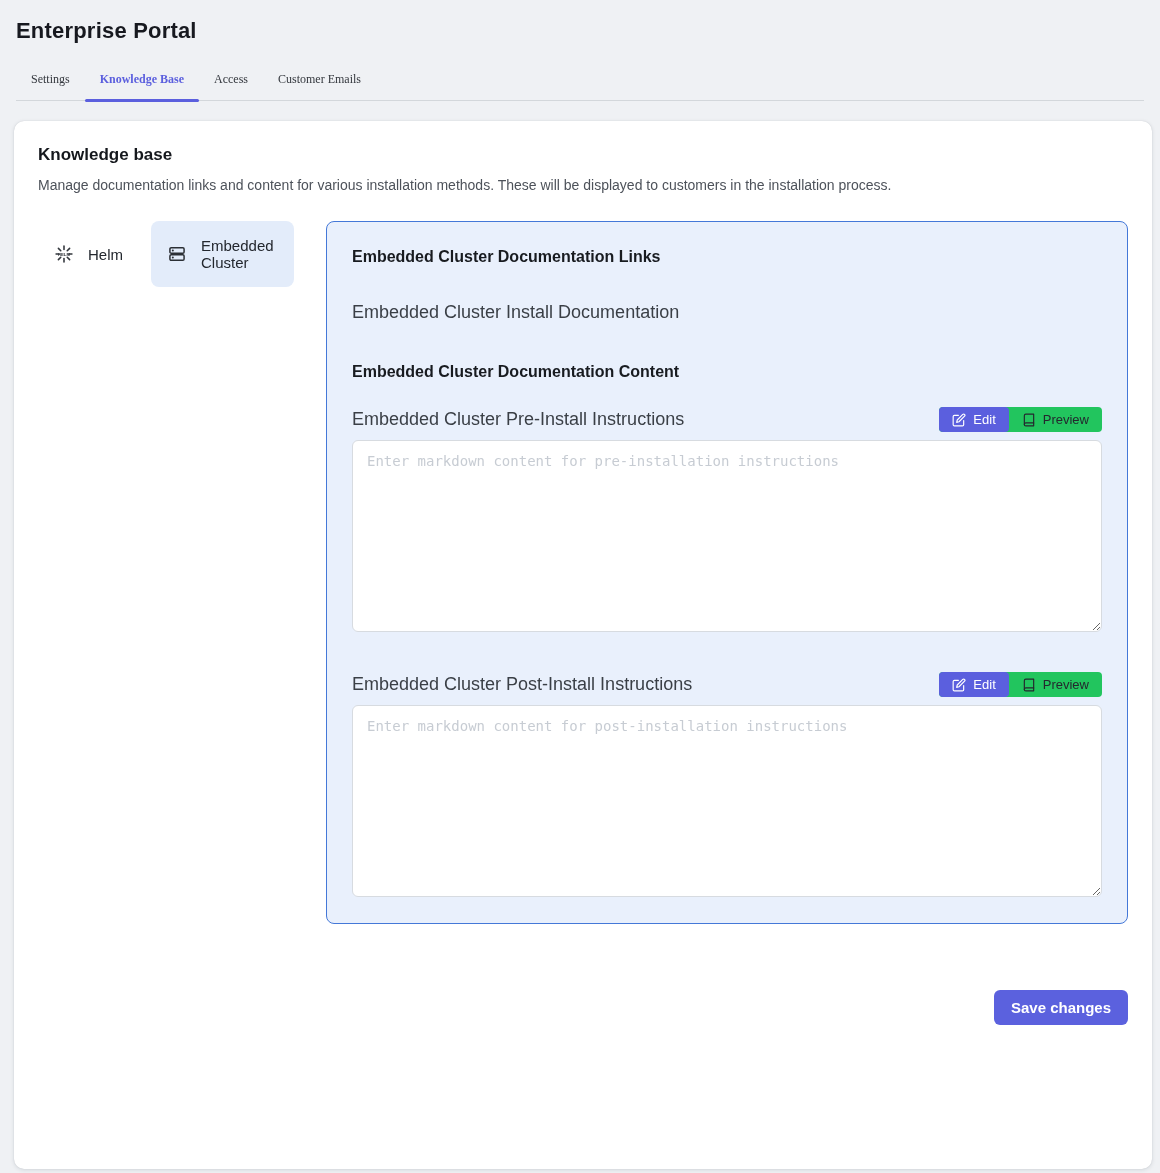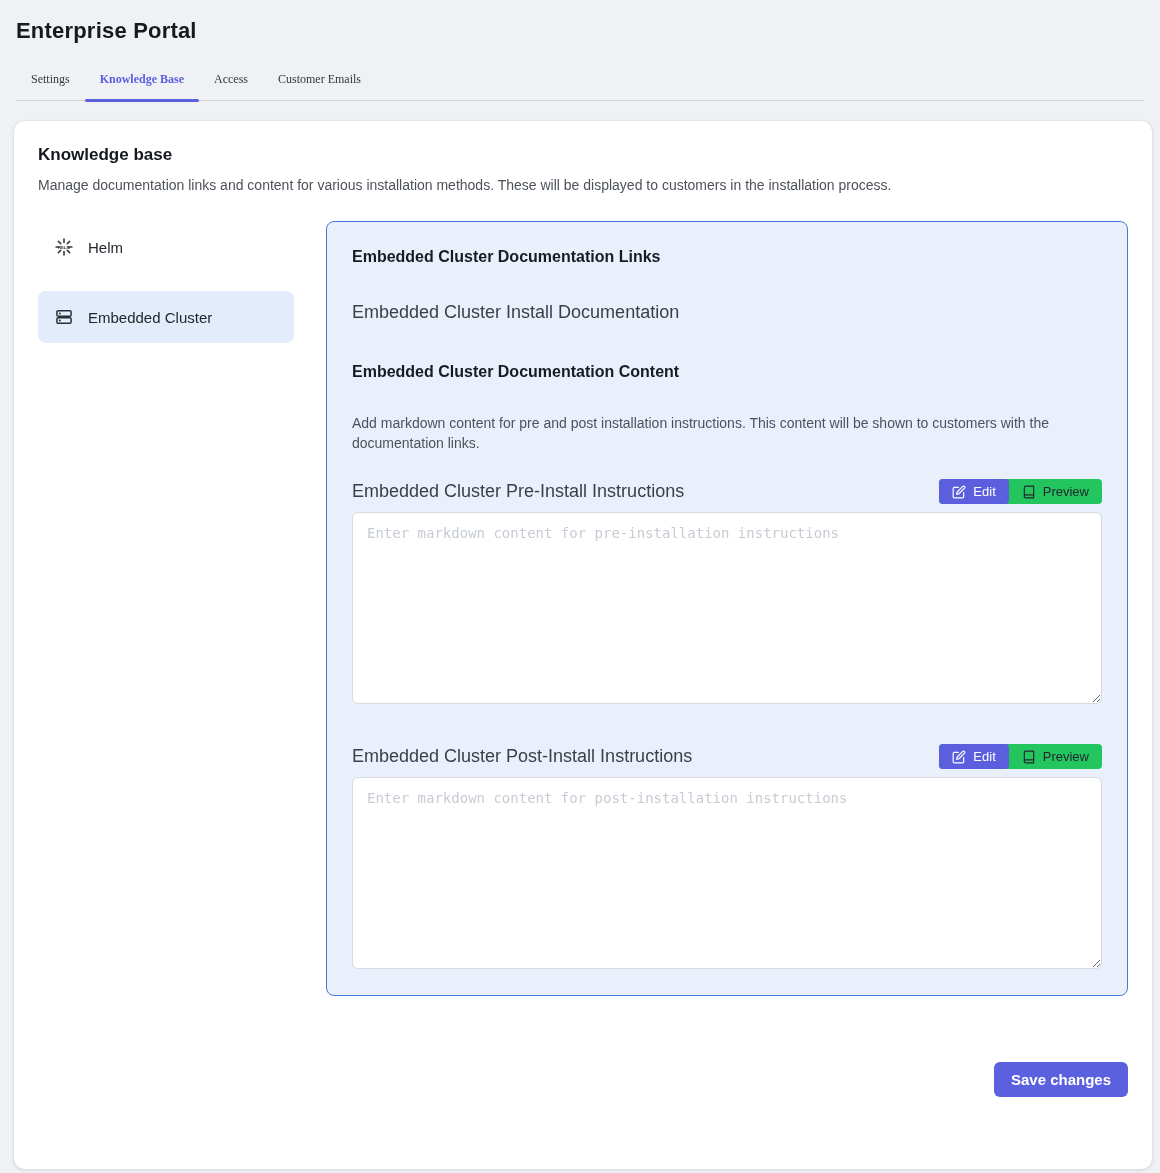--- a/index.html
+++ b/index.html
@@ -32,21 +32,21 @@
     box-shadow: 0 1px 4px rgba(20,30,50,.12), 0 0 1px rgba(20,30,50,.18);
     padding: 24px 24px 40px;
     height: 1048px;
   }
   .card-title { font-size: 17px; font-weight: 700; color: #15181d; }
   .card-desc { margin-top: 12px; font-size: 14px; color: #4d525a; }
 
   .content-row { display: flex; align-items: flex-start; margin-top: 28px; }
 
   
-  .sidebar { width: 256px; flex: none; display: flex; flex-direction: column; gap: 18px; }
+  .sidebar { width: 256px; flex: none; display: flex; flex-direction: row; gap: 12px; }
   .side-item {
     display: flex; align-items: center; gap: 14px;
     padding: 16px; border-radius: 8px;
     font-size: 15px; color: #23272e; cursor: pointer;
   }
   .side-item.selected { background: #e3ecfa; }
   .side-icon { width: 20px; height: 20px; flex: none; display: flex; align-items: center; justify-content: center; }
 
   
   .panel {
@@ -153,21 +153,20 @@
         <span>Embedded Cluster</span>
       </div>
     </aside>
 
     <section class="panel">
       <h3 class="panel-title">Embedded Cluster Documentation Links</h3>
 
       <div class="field-label links-label">Embedded Cluster Install Documentation</div>
 
       <h3 class="panel-title second">Embedded Cluster Documentation Content</h3>
-      <p class="section-desc">Add markdown content for pre and post installation instructions. This content will be shown to customers with the documentation links.</p>
 
       <div class="label-row">
         <div class="field-label">Embedded Cluster Pre-Install Instructions</div>
         <div class="seg-group">
           <button class="seg-btn active">
             <svg class="icon-14" viewBox="0 0 24 24" fill="none" stroke="#ffffff" stroke-width="2" stroke-linecap="round" stroke-linejoin="round">
               <path d="M11 4H4a2 2 0 0 0-2 2v14a2 2 0 0 0 2 2h14a2 2 0 0 0 2-2v-7"></path>
               <path d="M18.5 2.5a2.12 2.12 0 0 1 3 3L12 15l-4 1 1-4Z"></path>
             </svg>
             <span>Edit</span>

